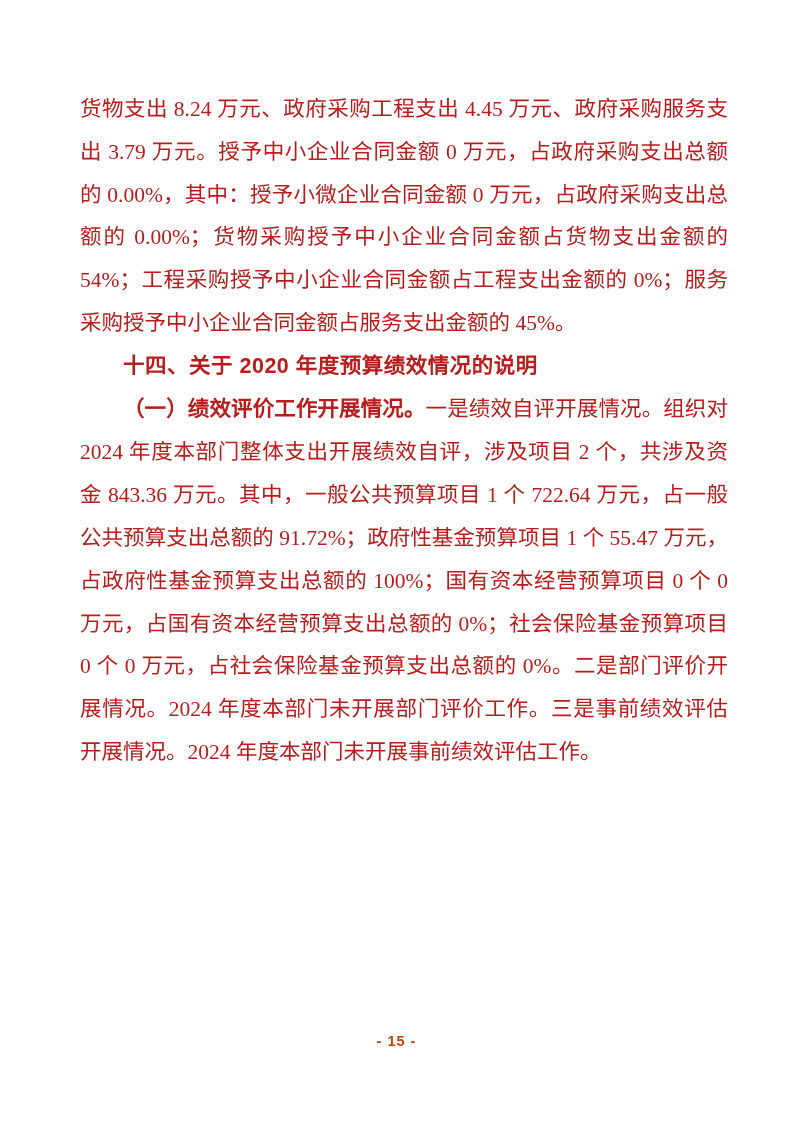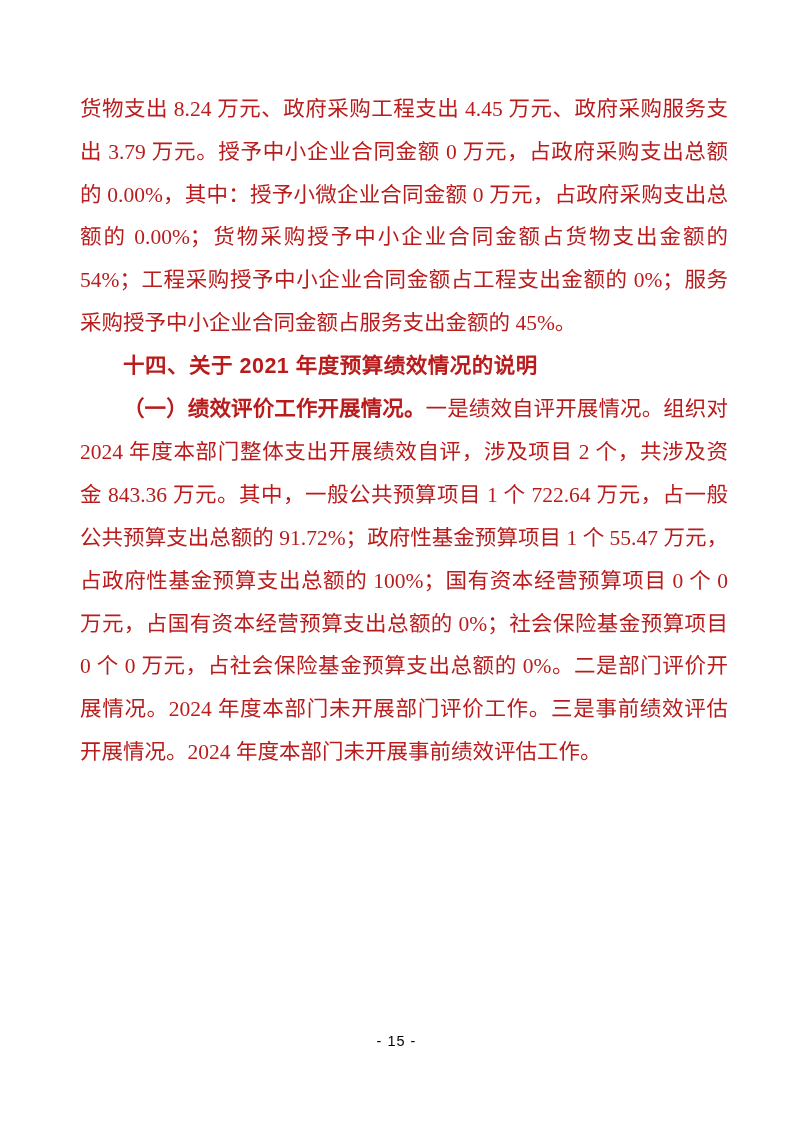--- a/index.html
+++ b/index.html
@@ -50,36 +50,37 @@
     font-weight: bold;
     font-family: Liberation Mono, monospace;
   }
   .footer {
     position: absolute;
     left: 0;
     width: 100%;
     top: 1033px;
     text-align: center;
     font-size: 14.5px;
-    color: #000000;
+    color: #c2410c;
     font-family: "Liberation Sans", "DejaVu Sans", sans-serif;
     letter-spacing: 1px;
+    font-weight: bold;
   }
 </style>
 </head>
 <body>
 
 <div class="page">
   <div class="content">
 
     <p class="para">货物支出 8.24 万元、政府采购工程支出 4.45 万元、政府采购服务支出 3.79 万元。授予中小企业合同金额 0 万元，占政府采购支出总额的 0.00%，其中：授予小微企业合同金额 0 万元，占政府采购支出总额的 0.00%；货物采购授予中小企业合同金额占货物支出金额的 54%；工程采购授予中小企业合同金额占工程支出金额的 0%；服务采购授予中小企业合同金额占服务支出金额的 45%。</p>
 
 
 
-    <h3 class="heading">十四、关于 2021 年度预算绩效情况的说明</h3>
+    <h3 class="heading">十四、关于 2020 年度预算绩效情况的说明</h3>
 
     <p class="para indent"><span class="bold-lead">（一）绩效评价工作开展情况。</span><span>一是绩效自评开展情况。组织对 2024 年度本部门整体支出开展绩效自评，涉及项目 2 个，共涉及资金 843.36 万元。其中，一般公共预算项目 1 个 722.64 万元，占一般公共预算支出总额的 91.72%；政府性基金预算项目 1 个 55.47 万元，占政府性基金预算支出总额的 100%；国有资本经营预算项目 0 个 0 万元，占国有资本经营预算支出总额的 0%；社会保险基金预算项目 0 个 0 万元，占社会保险基金预算支出总额的 0%。二是部门评价开展情况。2024 年度本部门未开展部门评价工作。三是事前绩效评估开展情况。2024 年度本部门未开展事前绩效评估工作。</span></p>
 
   </div>
 
   <div class="footer">
     <span>- 15 -</span>
   </div>
 </div>
 

